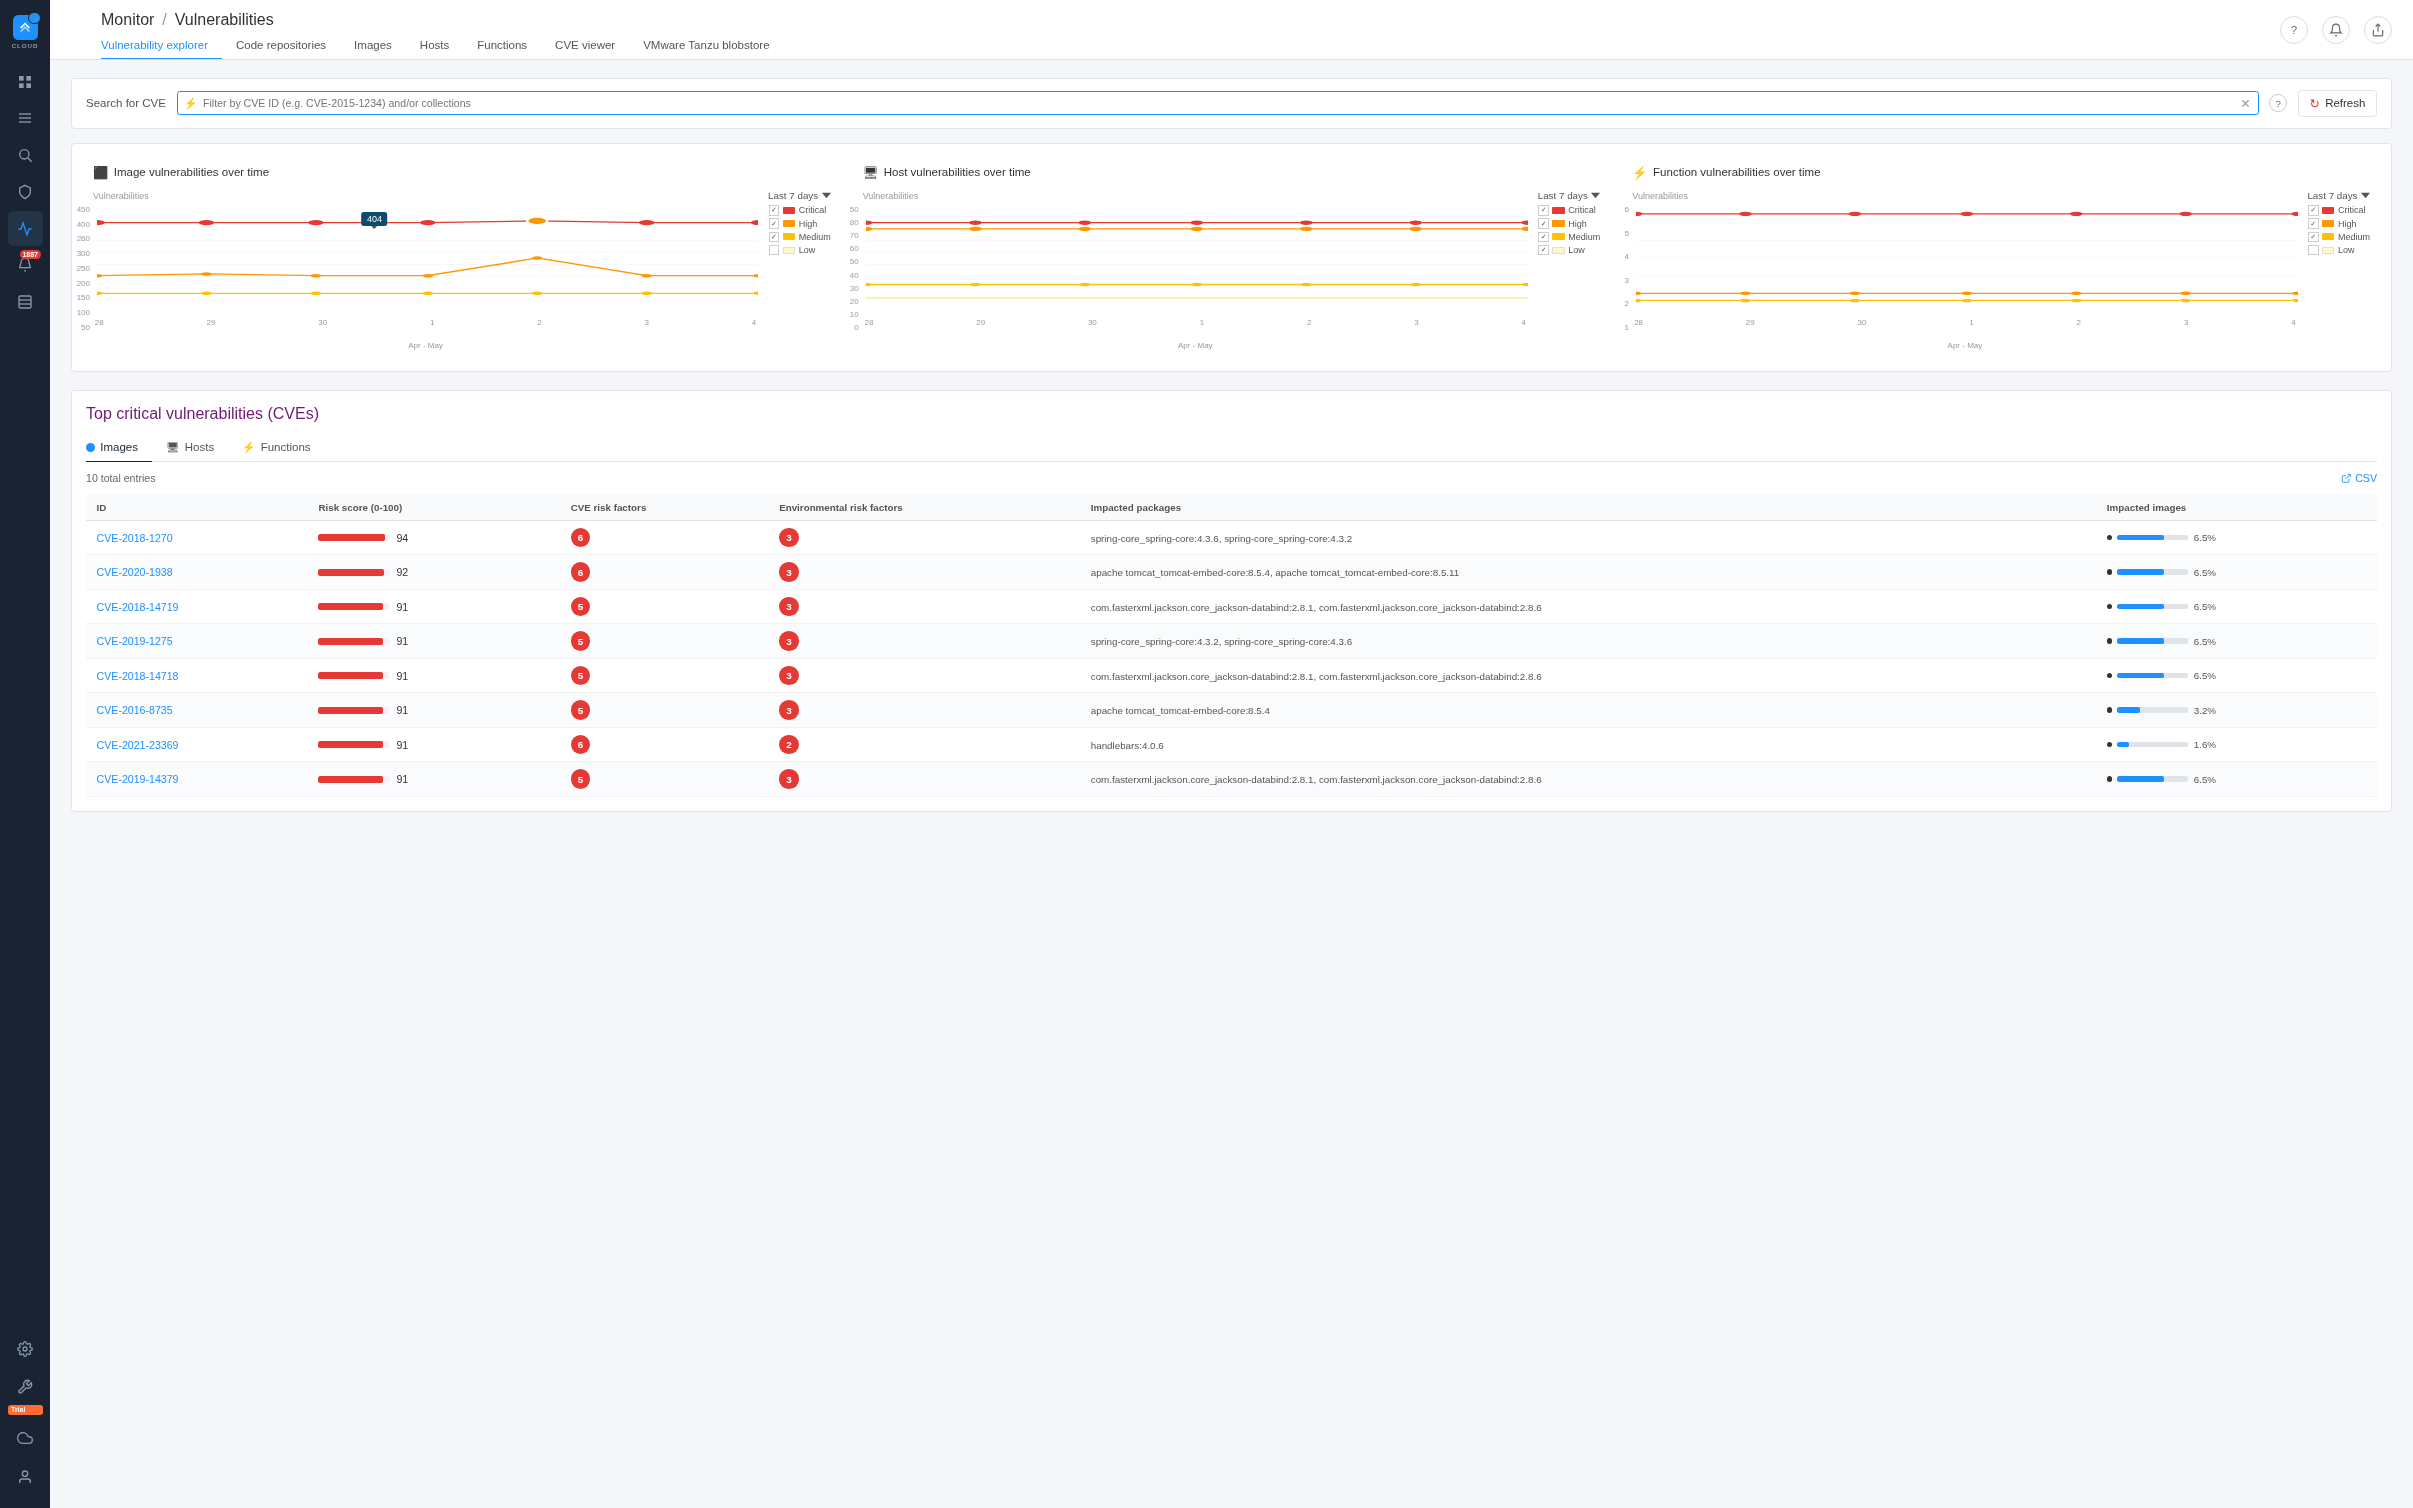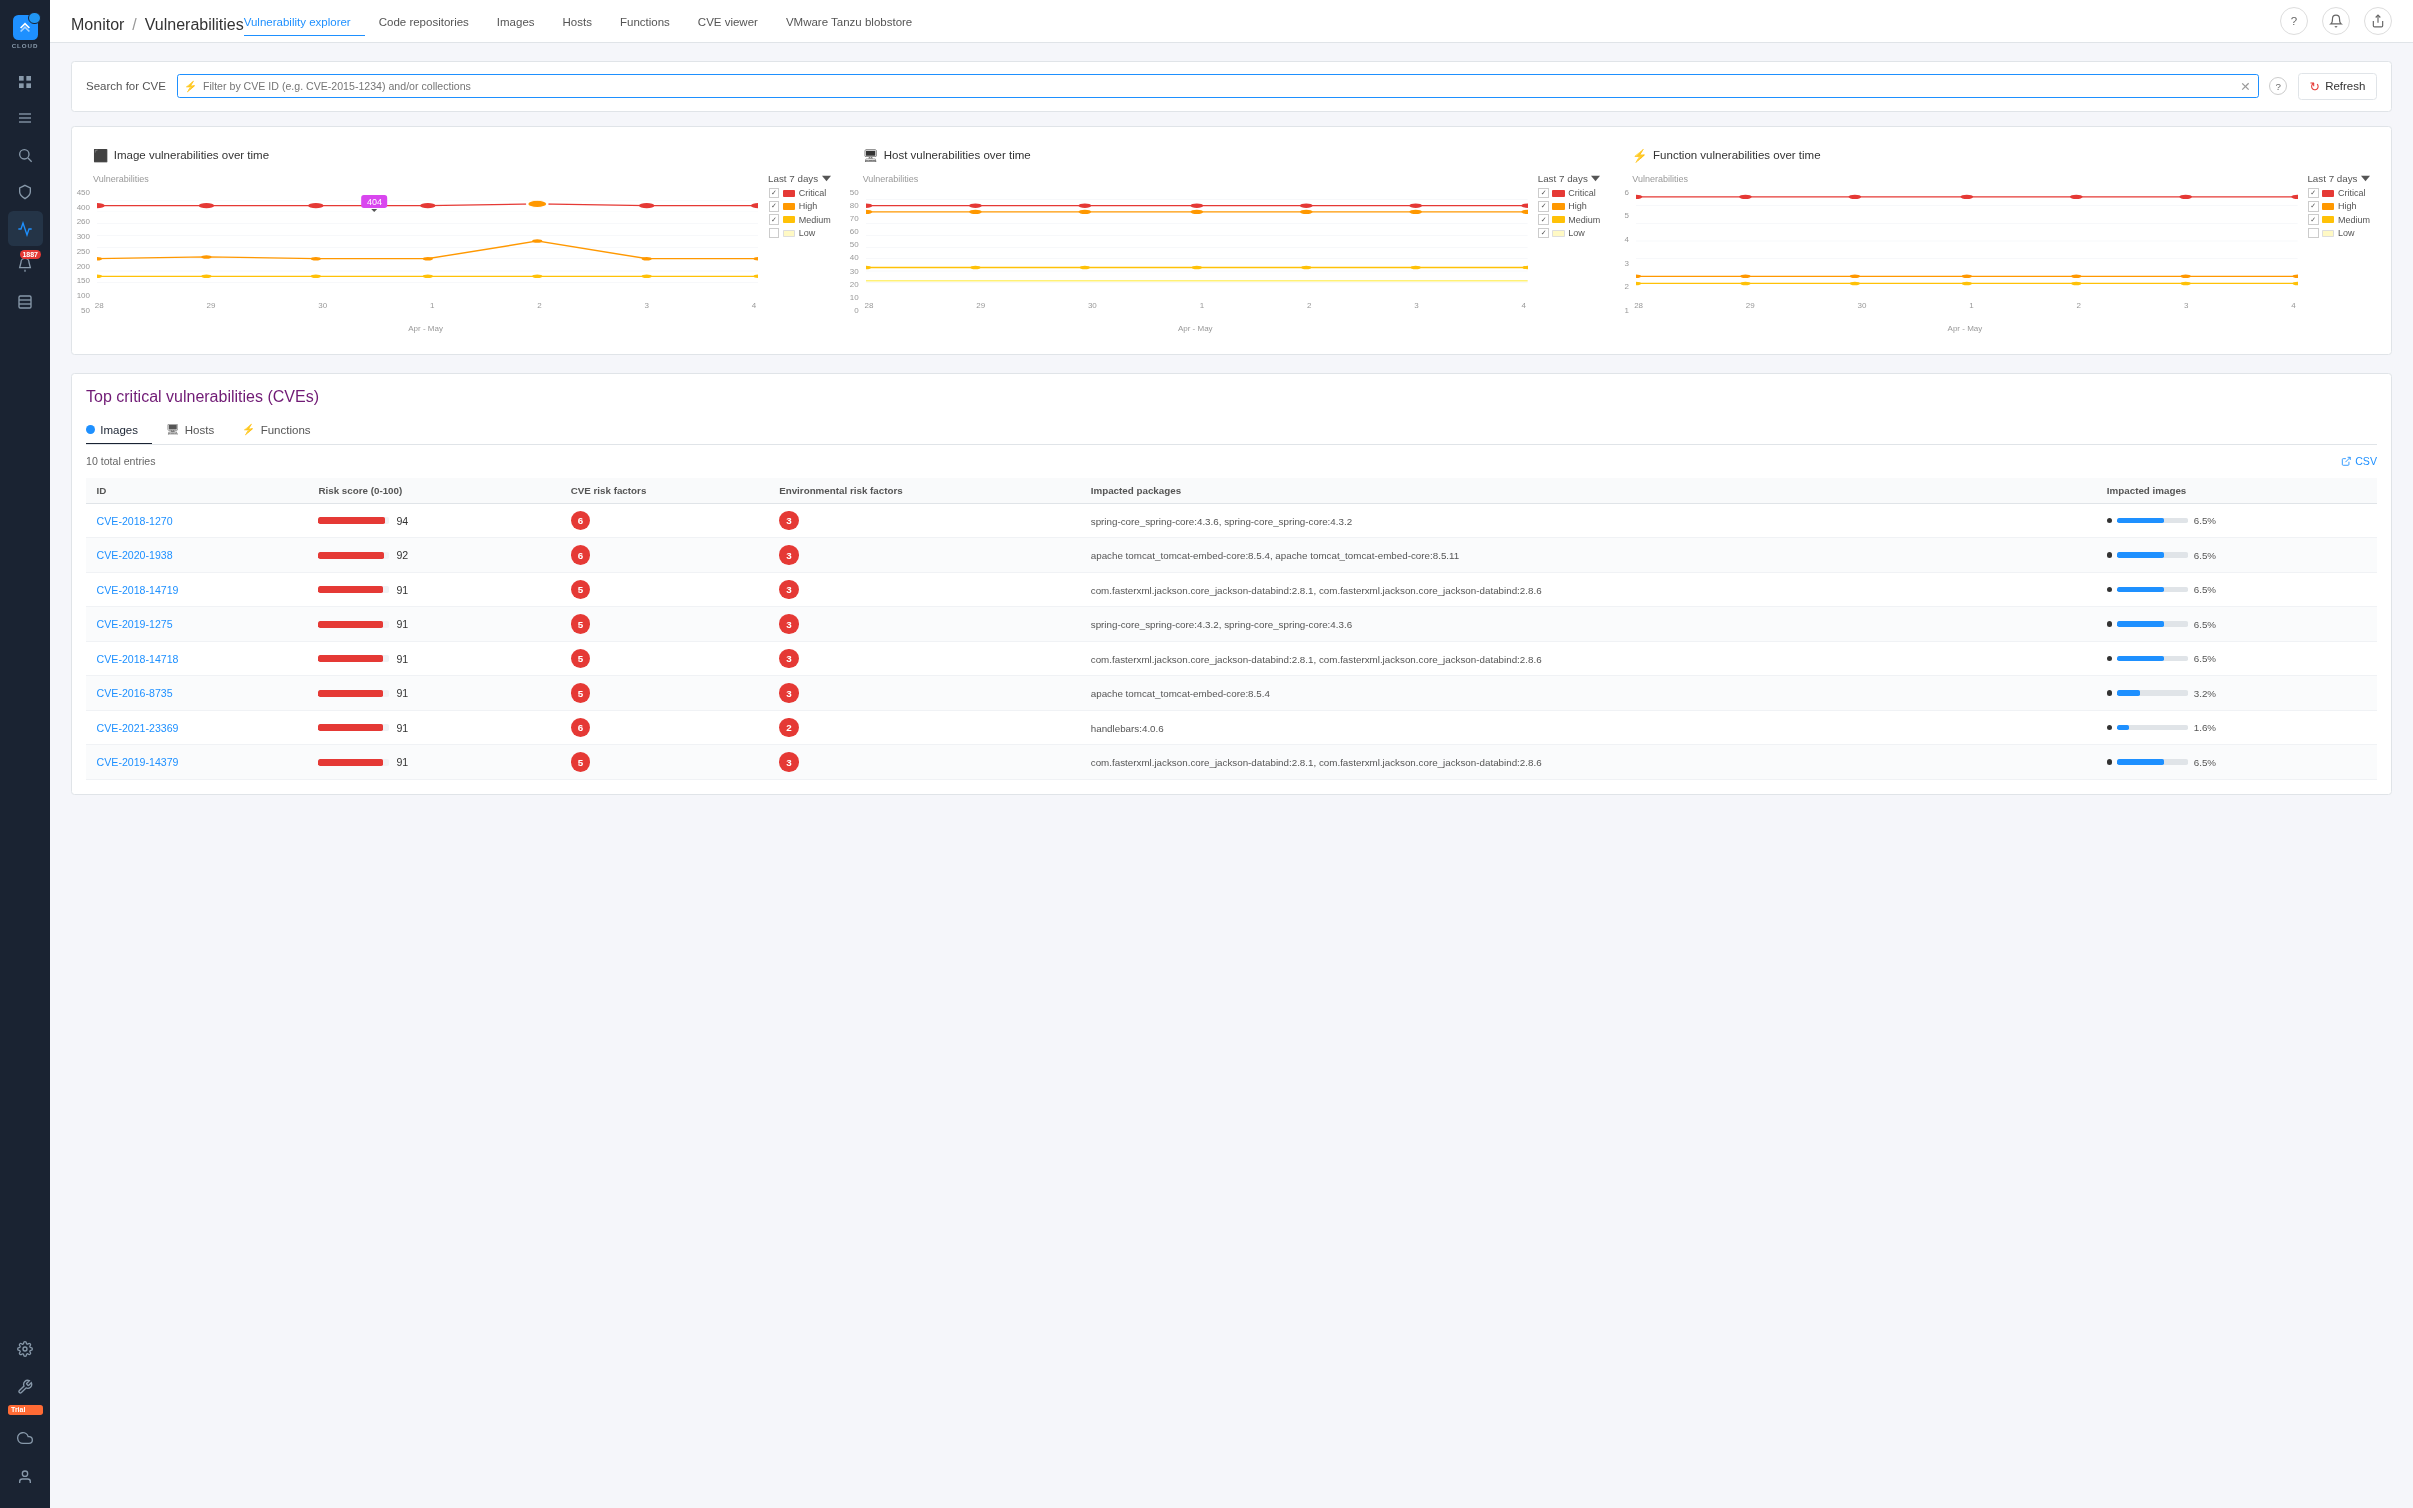--- a/index.html
+++ b/index.html
@@ -121,21 +121,22 @@
       background: white;
       border-bottom: 0.9px solid #e0e4e8;
       padding: 0 21px;
       display: flex;
       align-items: center;
       justify-content: space-between;
       flex-shrink: 0;
     }
     .topbar-left {
       display: flex;
-      flex-direction: row;
+      flex-direction: column;
+      margin-left: 30px;
     }
     .page-title-area {
       padding: 10.6px 0 0 0;
       font-size: 16px;
       font-weight: 400;
       color: #333;
     }
     .page-title-area span.separator { color: #999; margin: 0 3.5px; }
     .top-nav {
       display: flex;
@@ -347,21 +348,21 @@
       padding: 0 1.8px;
     }
     .chart-x-period {
       text-align: center;
       font-size: 8px;
       color: #999;
       margin-top: 14px;
     }
     .tooltip-bubble {
       position: absolute;
-      background: #d946ef;
+      background: #0c4a6e;
       color: white;
       font-size: 9px;
       padding: 1.8px 5.3px;
       border-radius: 2.7px;
       top: 7px;
       left: 42%;
       transform: translateX(-50%);
     }
     .tooltip-bubble::after {
       content: '';

